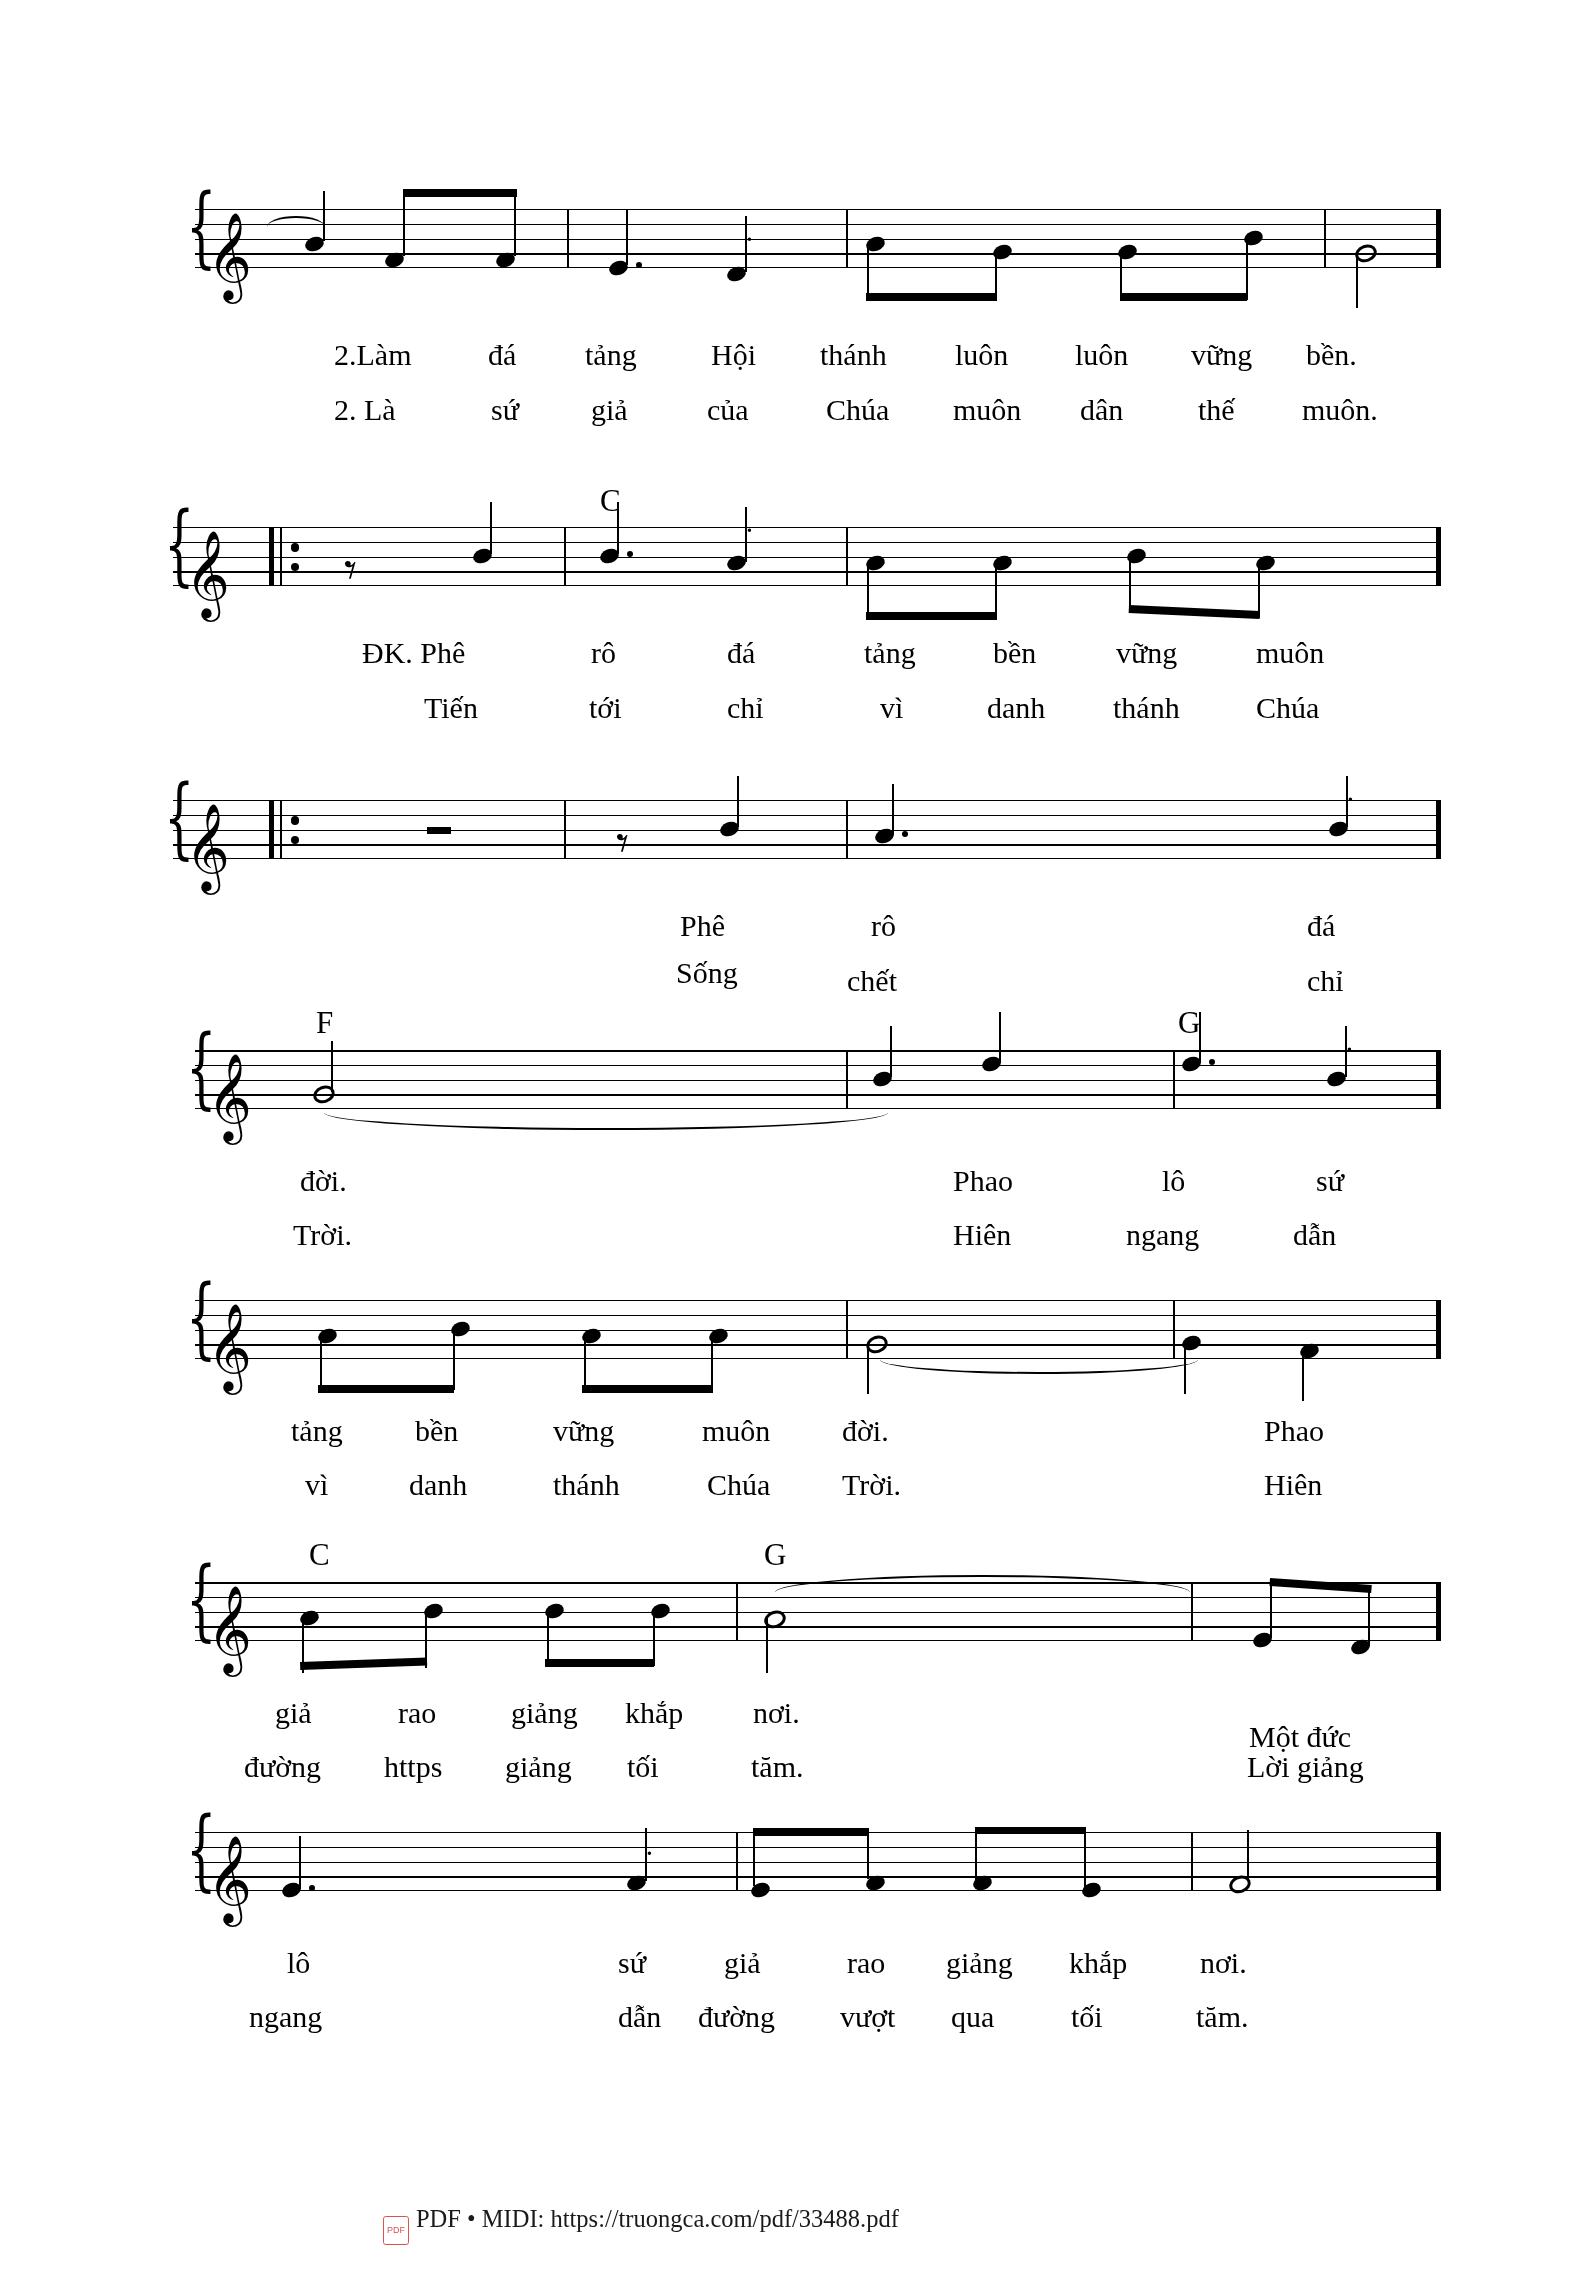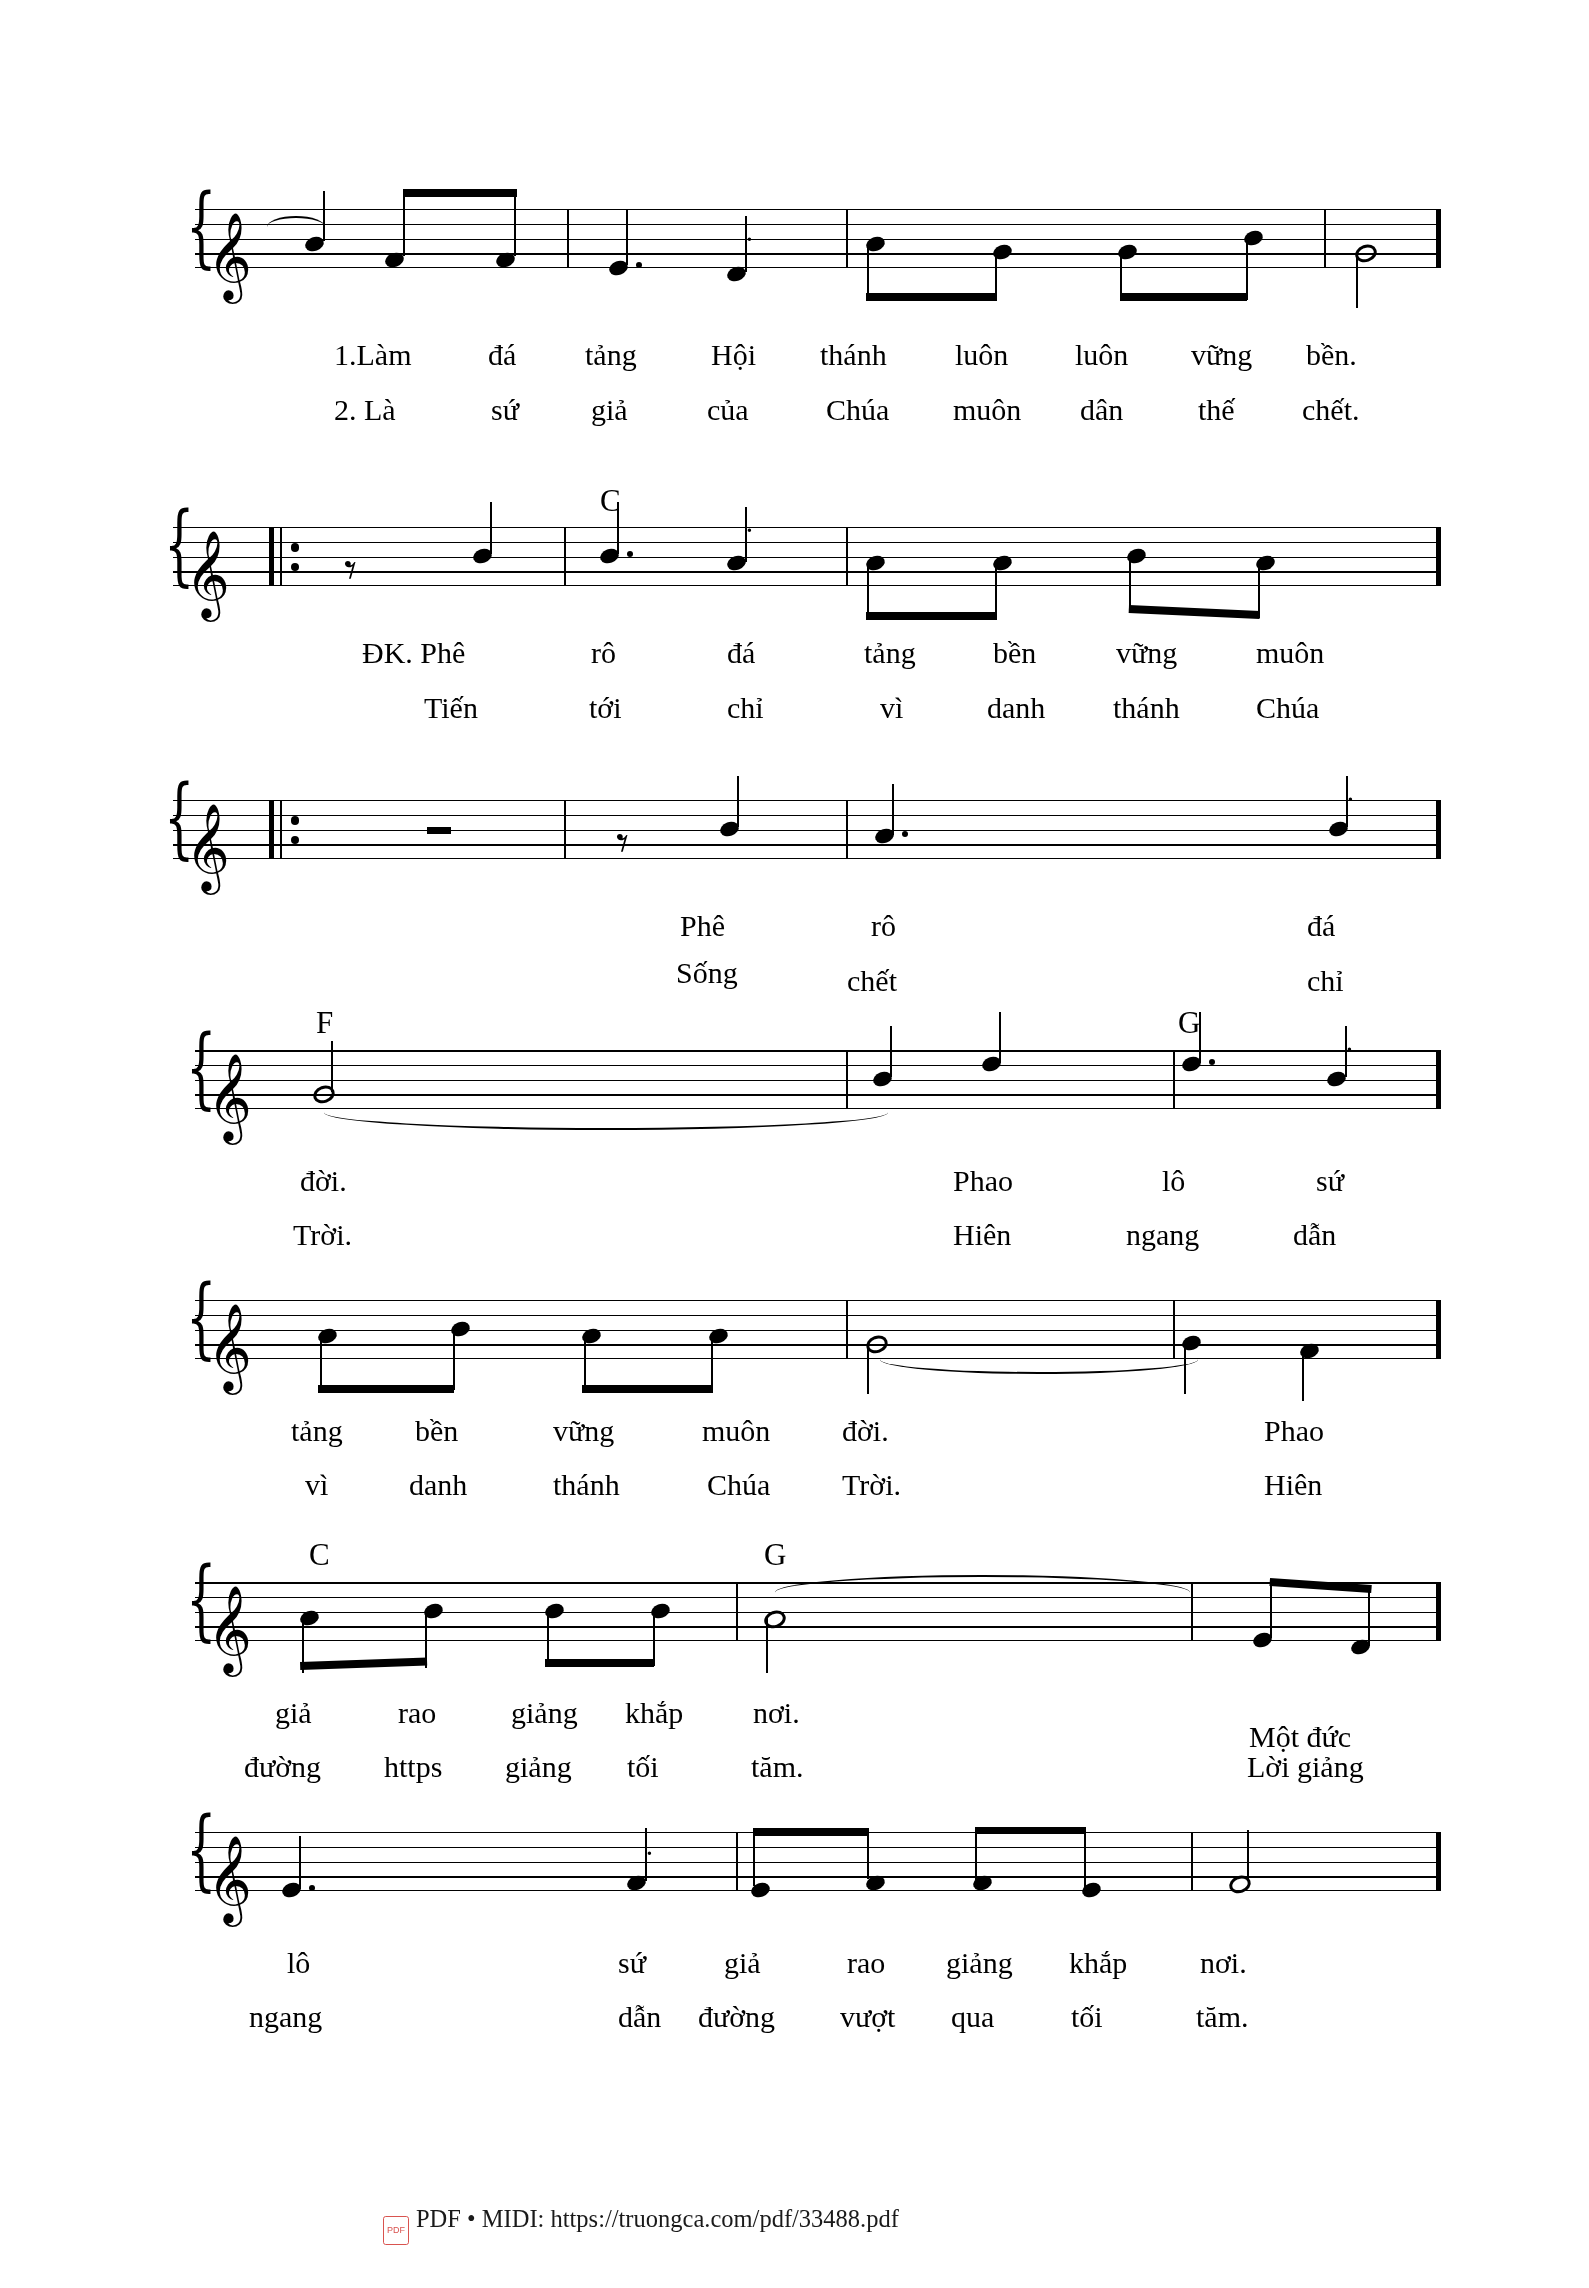--- a/index.html
+++ b/index.html
@@ -228,39 +228,39 @@
 
     <div class="notehead" style="left:1118px; top:36px;"></div>
     <div class="stem" style="left:1120px; top:43px; height:48px;"></div>
     <div class="notehead" style="left:1244px; top:22px;"></div>
     <div class="stem" style="left:1246px; top:28px; height:63px;"></div>
     <div class="beam" style="left:1120px; top:84px; width:127px;"></div>
 
     <div class="notehead hollow" style="left:1355px; top:36px;"></div>
     <div class="stem" style="left:1356px; top:43px; height:56px;"></div>
 
-    <div class="lyric" style="left:334px; top:129px;">1.Làm</div>
+    <div class="lyric" style="left:334px; top:129px;">2.Làm</div>
     <div class="lyric" style="left:488px; top:129px;">đá</div>
     <div class="lyric" style="left:585px; top:129px;">tảng</div>
     <div class="lyric" style="left:711px; top:129px;">Hội</div>
     <div class="lyric" style="left:820px; top:129px;">thánh</div>
     <div class="lyric" style="left:955px; top:129px;">luôn</div>
     <div class="lyric" style="left:1075px; top:129px;">luôn</div>
     <div class="lyric" style="left:1191px; top:129px;">vững</div>
     <div class="lyric" style="left:1306px; top:129px;">bền.</div>
 
     <div class="lyric" style="left:334px; top:184px;">2. Là</div>
     <div class="lyric" style="left:491px; top:184px;">sứ</div>
     <div class="lyric" style="left:591px; top:184px;">giả</div>
     <div class="lyric" style="left:707px; top:184px;">của</div>
     <div class="lyric" style="left:826px; top:184px;">Chúa</div>
     <div class="lyric" style="left:953px; top:184px;">muôn</div>
     <div class="lyric" style="left:1080px; top:184px;">dân</div>
     <div class="lyric" style="left:1198px; top:184px;">thế</div>
-    <div class="lyric" style="left:1302px; top:184px;">chết.</div>
+    <div class="lyric" style="left:1302px; top:184px;">muôn.</div>
   </div>
 
   <div class="system" style="top:527px;">
     <div class="staff" style="left:173px; width:1268px; top:0;"></div>
     <div class="brace" style="left:164px; top:-11px;">{</div>
     <div class="clef" style="left:185px; top:47px;">𝄞</div>
 
     <div class="chord-label" style="left:600px; top:-44px;">C</div>
 
     <div class="barline thick" style="left:269px; top:0;"></div>

